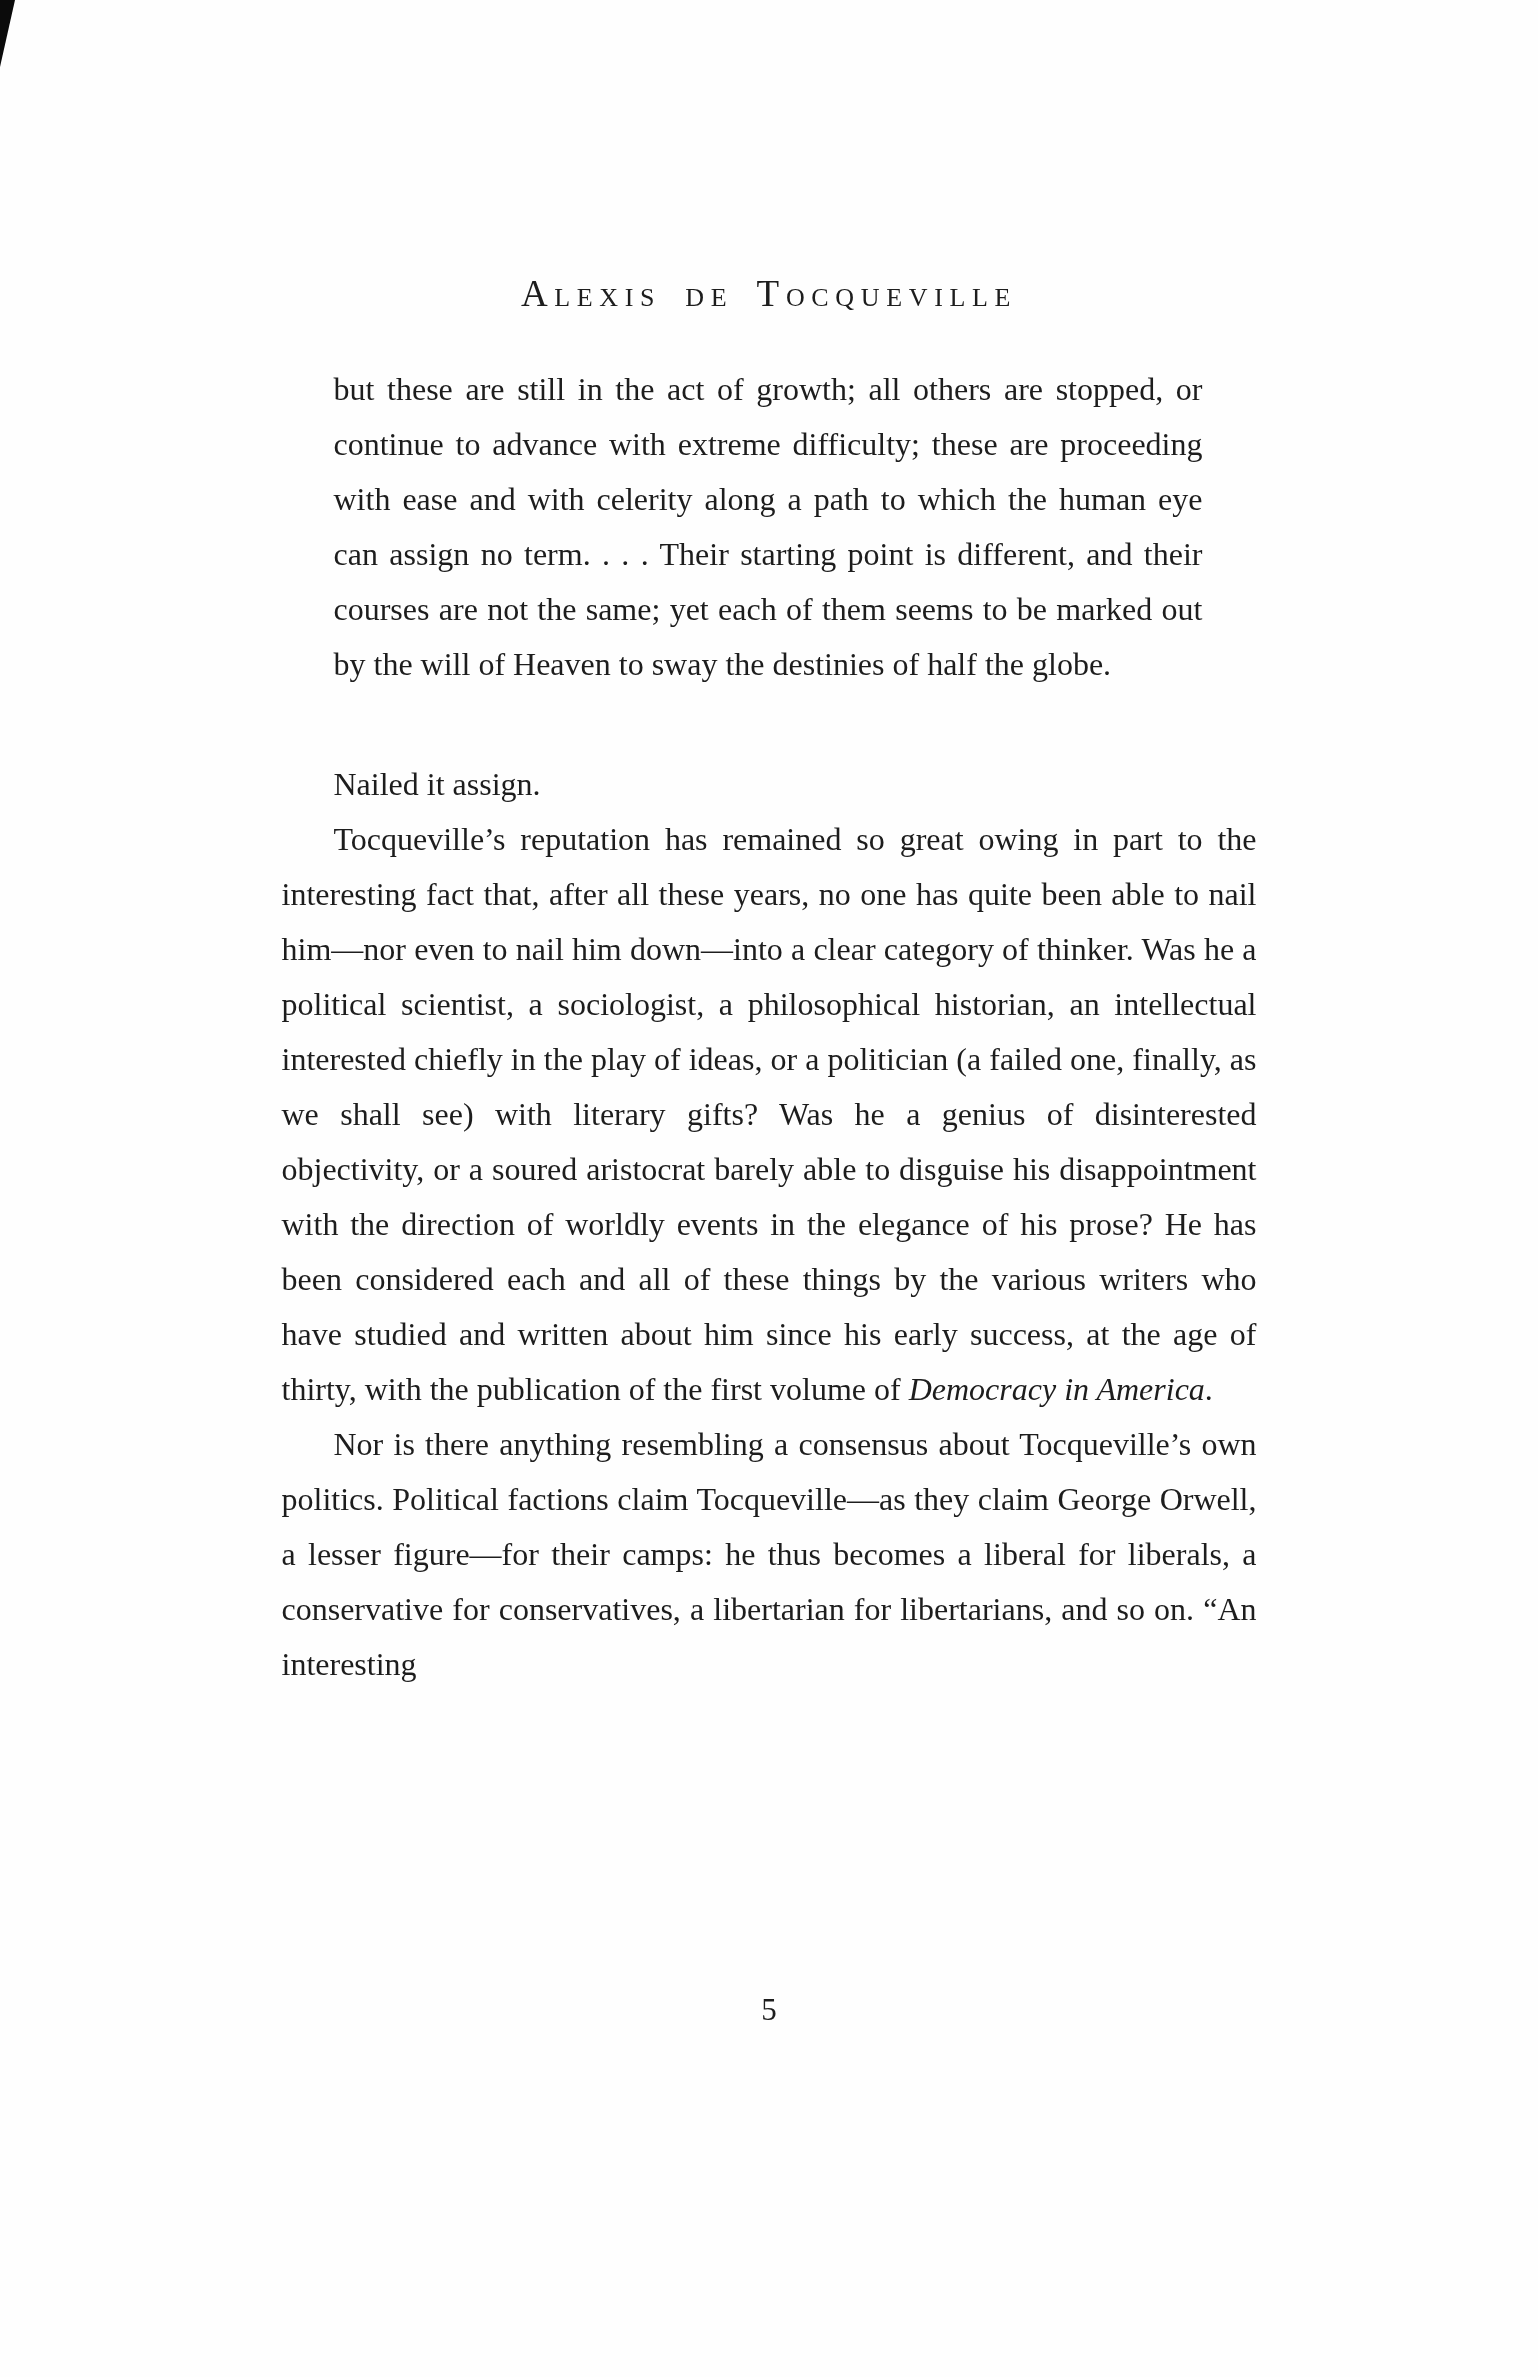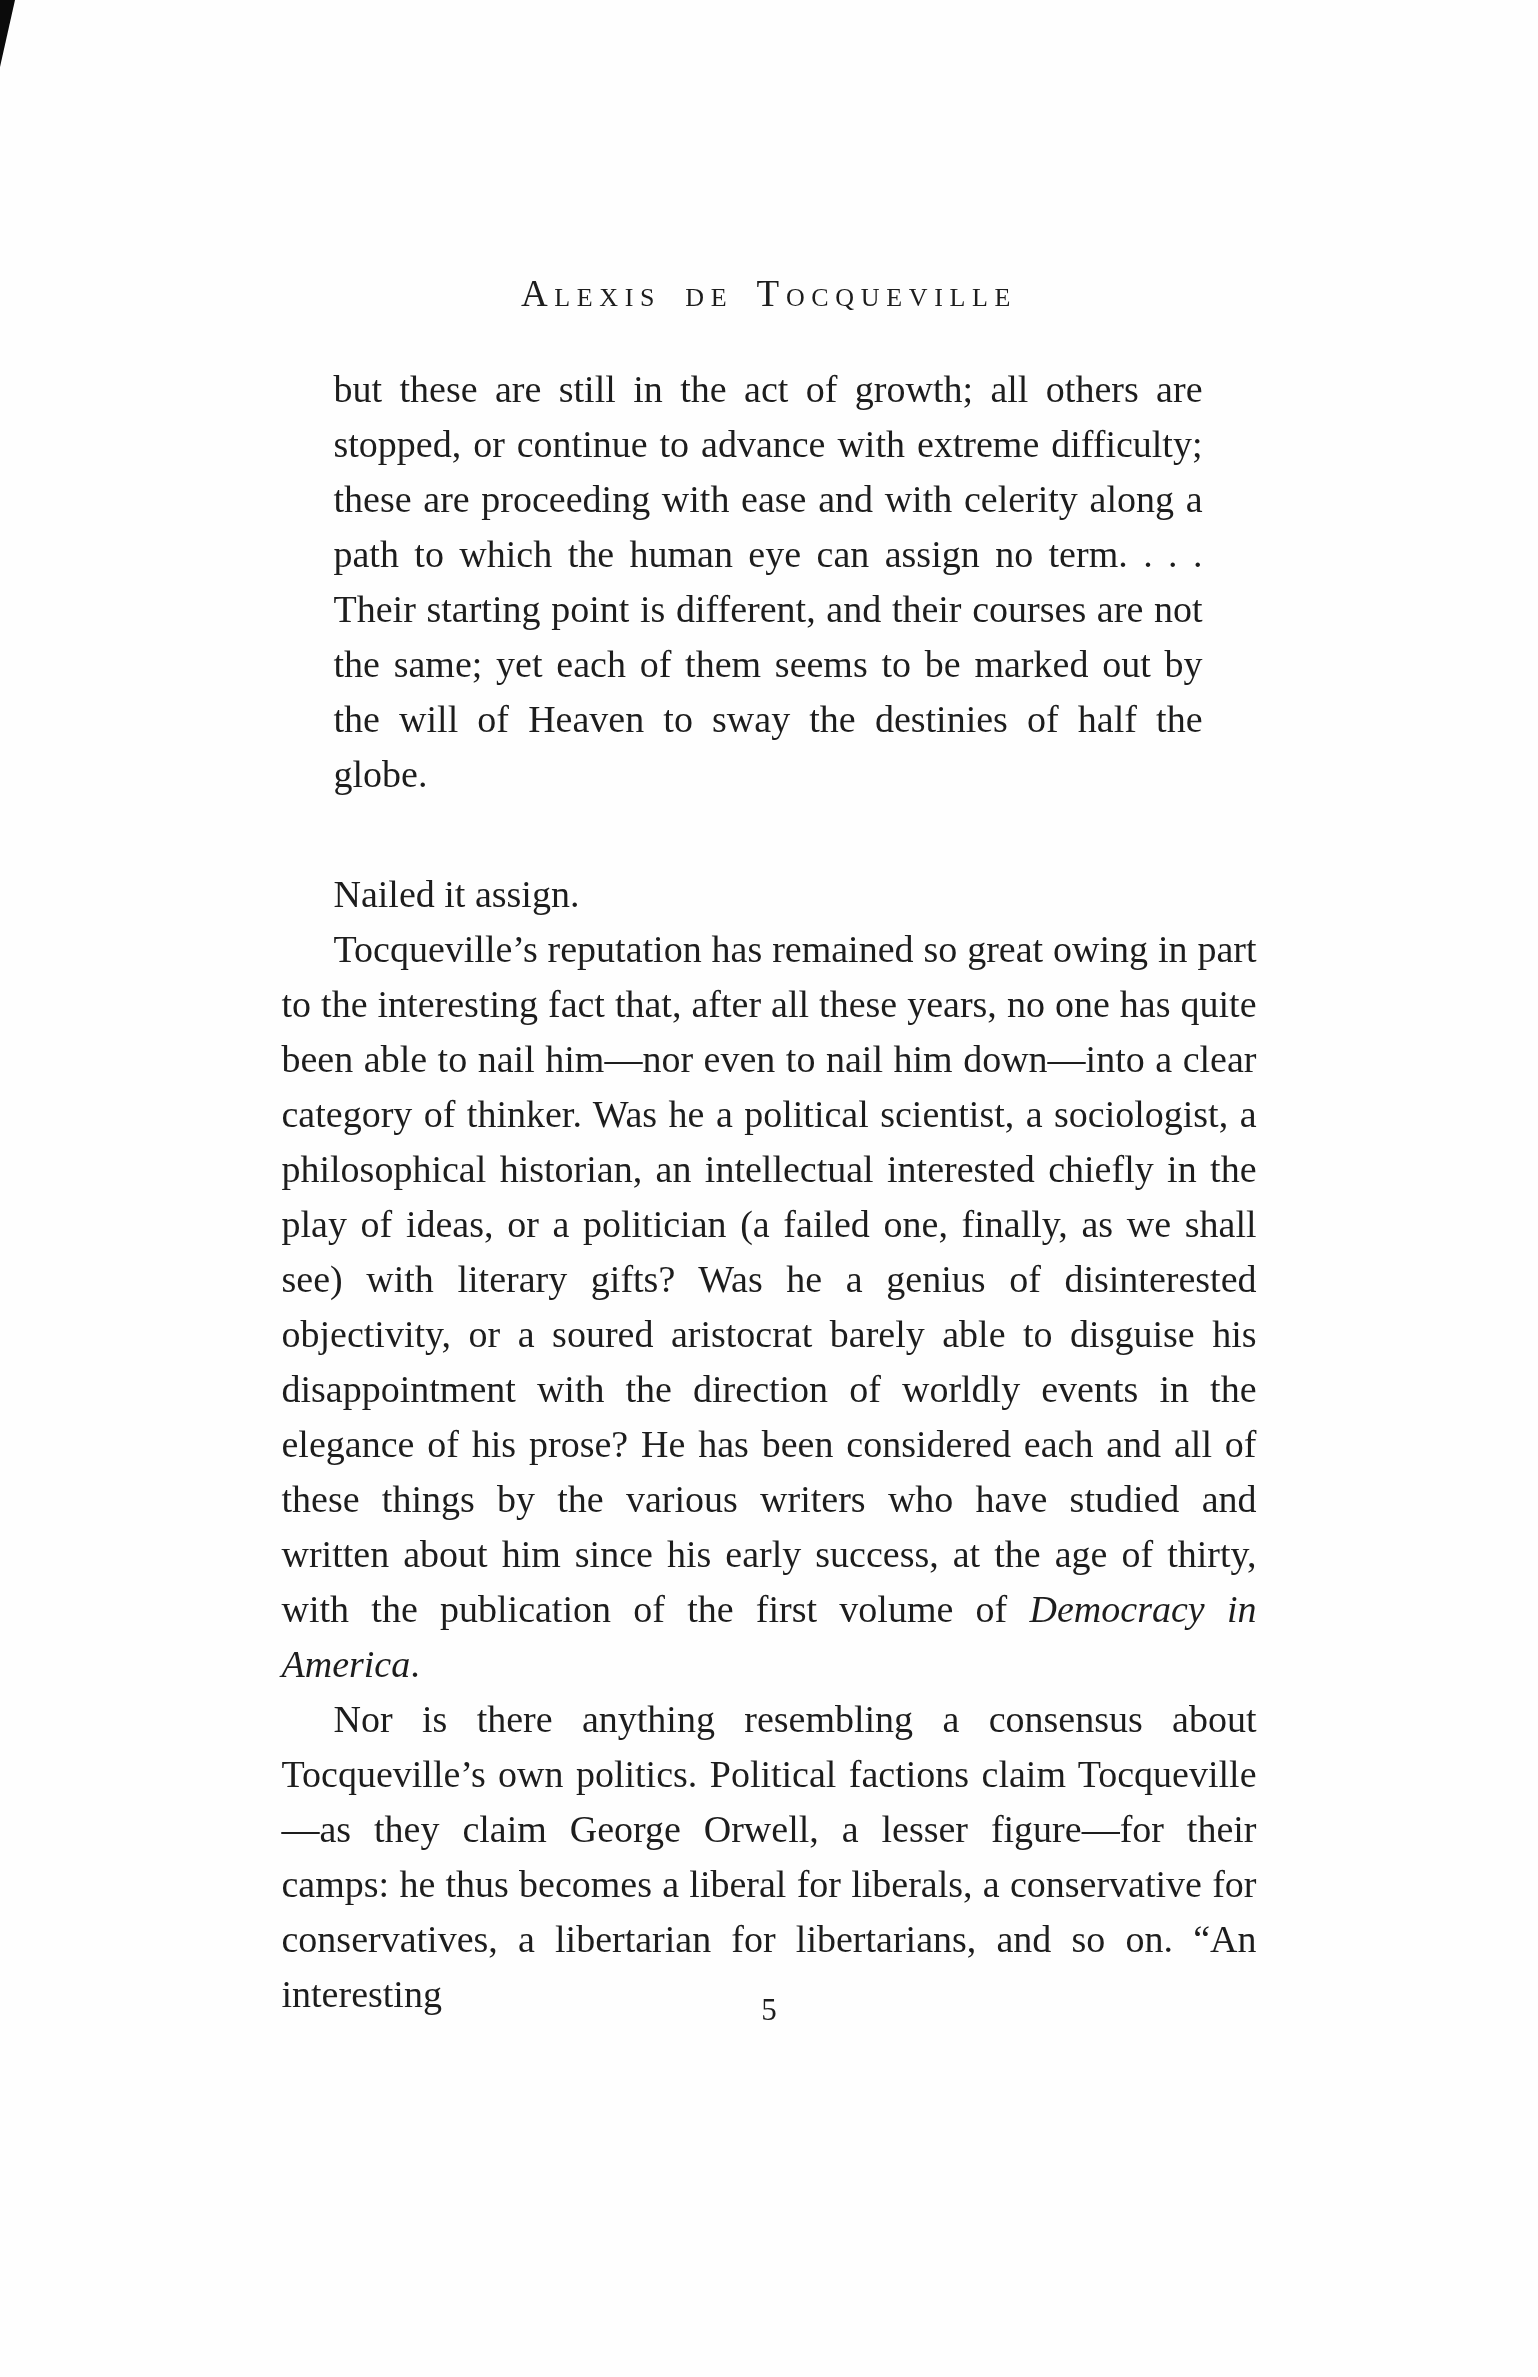--- a/index.html
+++ b/index.html
@@ -33,21 +33,21 @@
     text-align: center;
     font-variant: small-caps;
     font-size: 37px;
     line-height: 43px;
     letter-spacing: 0.18em;
     word-spacing: 0.22em;
     color: #1d1d1d;
     font-weight: 400;
   }
   .body-text {
-    font-size: 38px;
+    font-size: 32px;
     line-height: 55px;
     text-align: justify;
     text-justify: inter-word;
     hyphens: auto;
     -webkit-hyphens: auto;
   }
   blockquote.quote {
     margin-top: 47px;
     padding: 0 54px 0 52px;
   }

